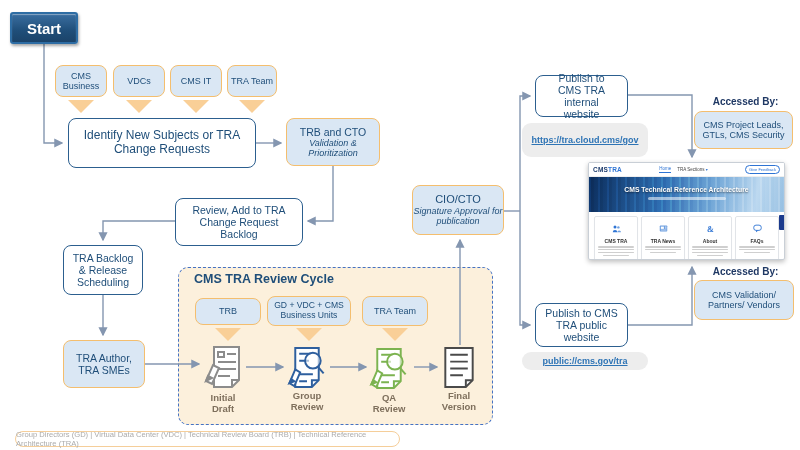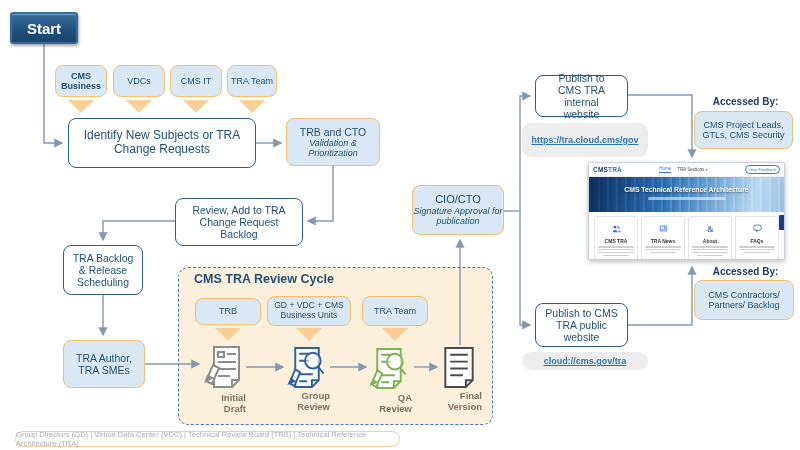--- a/index.html
+++ b/index.html
@@ -14,21 +14,21 @@
   .box-blue{background:#DAE7F4;border:1.6px solid #F4BE6E;border-radius:8px;}
   .start-btn{background:linear-gradient(180deg,#3A6EA0 0%,#1F4E79 60%,#1B4369 100%);
     border:2px solid #2E6DA4;border-radius:3px;color:#fff;font-weight:bold;font-size:15px;
     box-shadow:1px 2px 3px rgba(0,0,0,.35), inset 0 1px 1px rgba(255,255,255,.4);z-index:4;
     display:flex;align-items:center;justify-content:center;}
   .sub{font-style:italic;font-size:9px;display:block;}
   .tri{width:0;height:0;border-left:13px solid transparent;border-right:13px solid transparent;
     border-top:13px solid #F9CF97;z-index:2;}
   .cycle{background:#FCF0DC;border:1.6px dashed #4472C4;border-radius:10px;z-index:1;}
   .cycle-title{color:#1F4E79;font-weight:bold;font-size:12.5px;z-index:4;}
-  .stage-label{color:#7E6F5C;font-weight:bold;font-size:9.5px;text-align:right;z-index:4;line-height:1.2;}
+  .stage-label{color:#7E6F5C;font-weight:bold;font-size:9.5px;text-align:center;z-index:4;line-height:1.2;}
   .url-pill{background:#EDEDED;border-radius:9px;display:flex;align-items:center;justify-content:center;
     z-index:4;}
   .url-pill span{color:#2E74B5;font-size:9px;text-decoration:underline;font-weight:bold;}
   .accessed{color:#1F3864;font-weight:bold;font-size:10px;text-align:center;z-index:4;}
   .legend{border:1px solid #F5CE9A;background:#fff;color:#ABABAB;font-size:7.6px;
     display:flex;align-items:center;justify-content:center;z-index:4;border-radius:8px;}
 
   
   .site{background:#fff;border:1px solid #C9CFD6;border-radius:2px;box-shadow:0 2px 5px rgba(0,0,0,.25);
     z-index:4;overflow:hidden;font-family:"Liberation Sans",sans-serif;}
@@ -83,21 +83,21 @@
       <path d="M520,211 L520,325 L530,325" marker-end="url(#arr)"></path>
       <path d="M628,95 L692,95 L692,157" marker-end="url(#arr)"></path>
       <path d="M628,325 L692,325 L692,267" marker-end="url(#arr)"></path>
     </g>
   </svg>
 
   <div class="abs start-btn" style="left:10px;top:12px;width:68px;height:32px;">
     <span>Start</span>
   </div>
 
-  <div class="abs node box-blue" style="left:55px;top:65px;width:52px;height:32px;font-size:9px;font-weight:bold;">
+  <div class="abs node box-blue" style="left:55px;top:65px;width:52px;height:32px;font-size:9px;">
       <span>CMS Business</span>
     </div>
   <div class="abs node box-blue" style="left:113px;top:65px;width:52px;height:32px;font-size:9px;">
       <span>VDCs</span>
     </div>
   <div class="abs node box-blue" style="left:170px;top:65px;width:52px;height:32px;font-size:9px;">
       <span>CMS IT</span>
     </div>
   <div class="abs node box-blue" style="left:227px;top:65px;width:50px;height:32px;font-size:9px;">
       <span>TRA Team</span>
@@ -206,31 +206,31 @@
       <span>Publish to CMS TRA internal website</span>
     </div>
   <div class="abs url-pill" style="left:522px;top:123px;width:126px;height:34px;">
     <span>https://tra.cloud.cms/gov</span>
   </div>
 
   <div class="abs node box-white" style="left:535px;top:303px;width:93px;height:44px;font-size:10.5px;padding:0 3px;">
       <span>Publish to CMS TRA public website</span>
     </div>
   <div class="abs url-pill" style="left:522px;top:352px;width:126px;height:18px;">
-    <span>cloud://cms.gov/tra</span>
+    <span>public://cms.gov/tra</span>
   </div>
 
   <div class="abs accessed" style="left:698px;top:96px;width:95px;">Accessed By:</div>
   <div class="abs node box-blue" style="left:694px;top:111px;width:99px;height:38px;font-size:9px;padding:0 2px;">
       <span>CMS Project Leads, GTLs, CMS Security</span>
     </div>
 
   <div class="abs accessed" style="left:698px;top:266px;width:95px;">Accessed By:</div>
   <div class="abs node box-blue" style="left:694px;top:280px;width:100px;height:40px;font-size:9px;padding:0 2px;">
-      <span>CMS Contractors/ Partners/ Backlog</span>
+      <span>CMS Validation/ Partners/ Vendors</span>
     </div>
 
   <div class="abs site" style="left:588px;top:162px;width:197px;height:98px;">
     <div class="site-header">
       <div class="site-logo">
         <span class="l1">CMS</span><span class="l2">TRA</span>
       </div>
       <div class="site-nav">
         <span class="active">Home</span>
         <span><span>TRA Sections</span> <span class="site-caret">▾</span></span>

